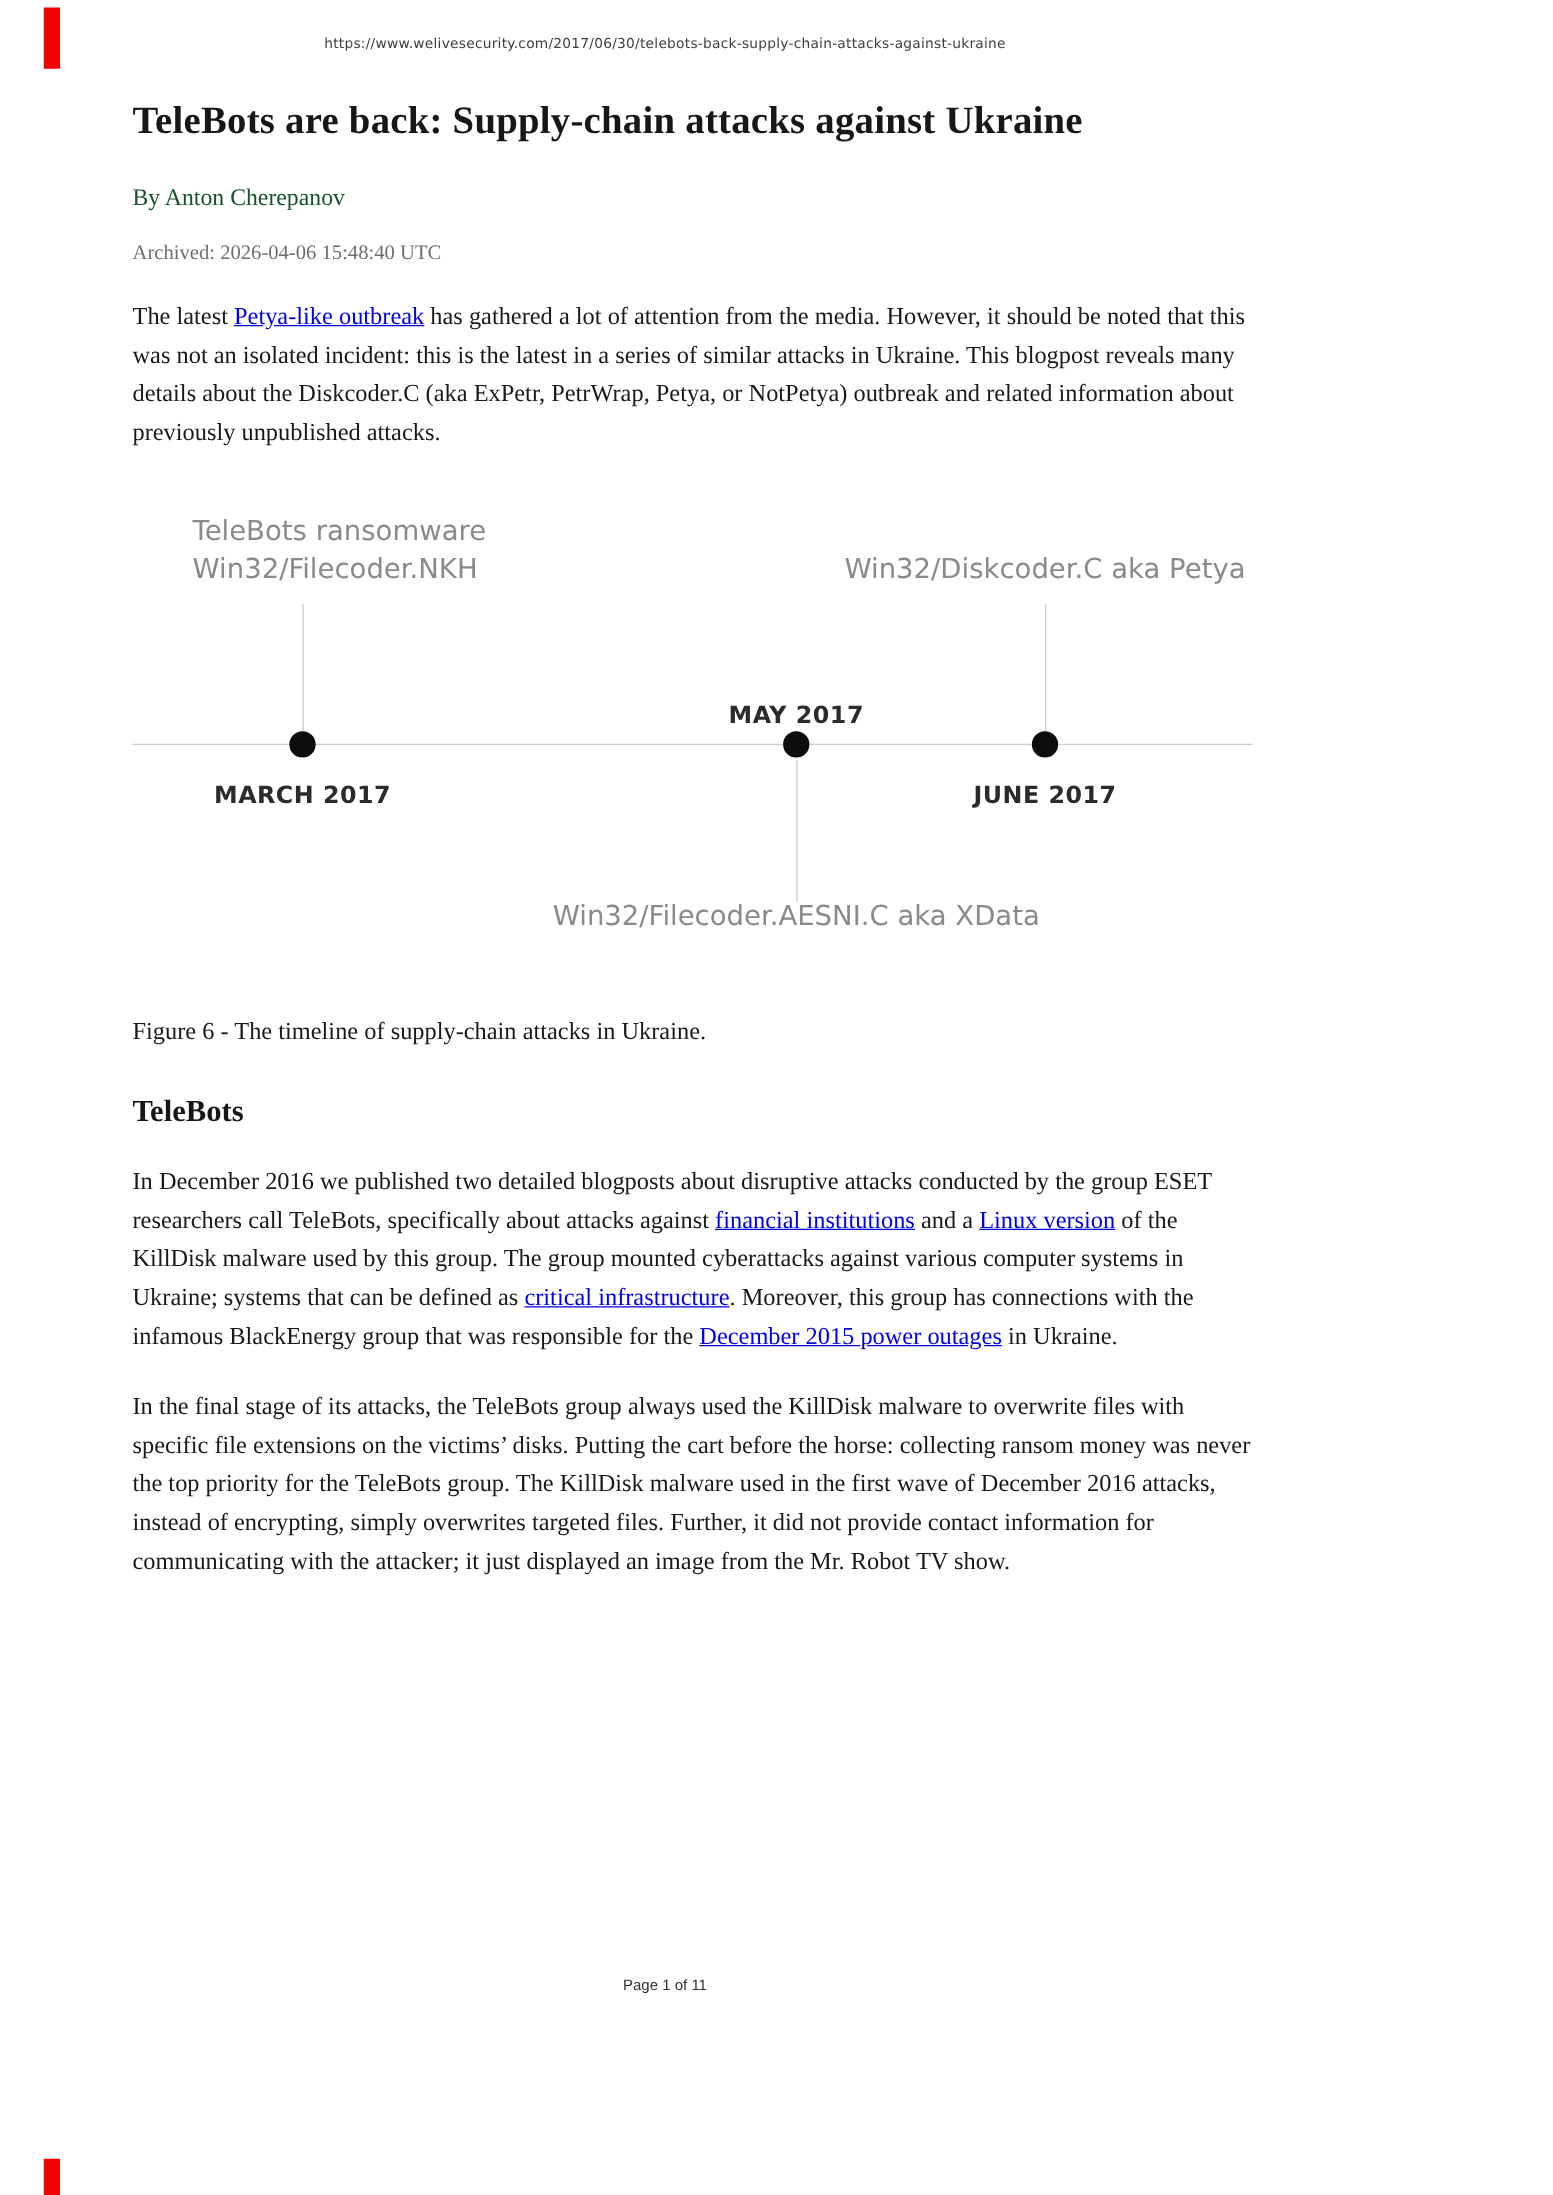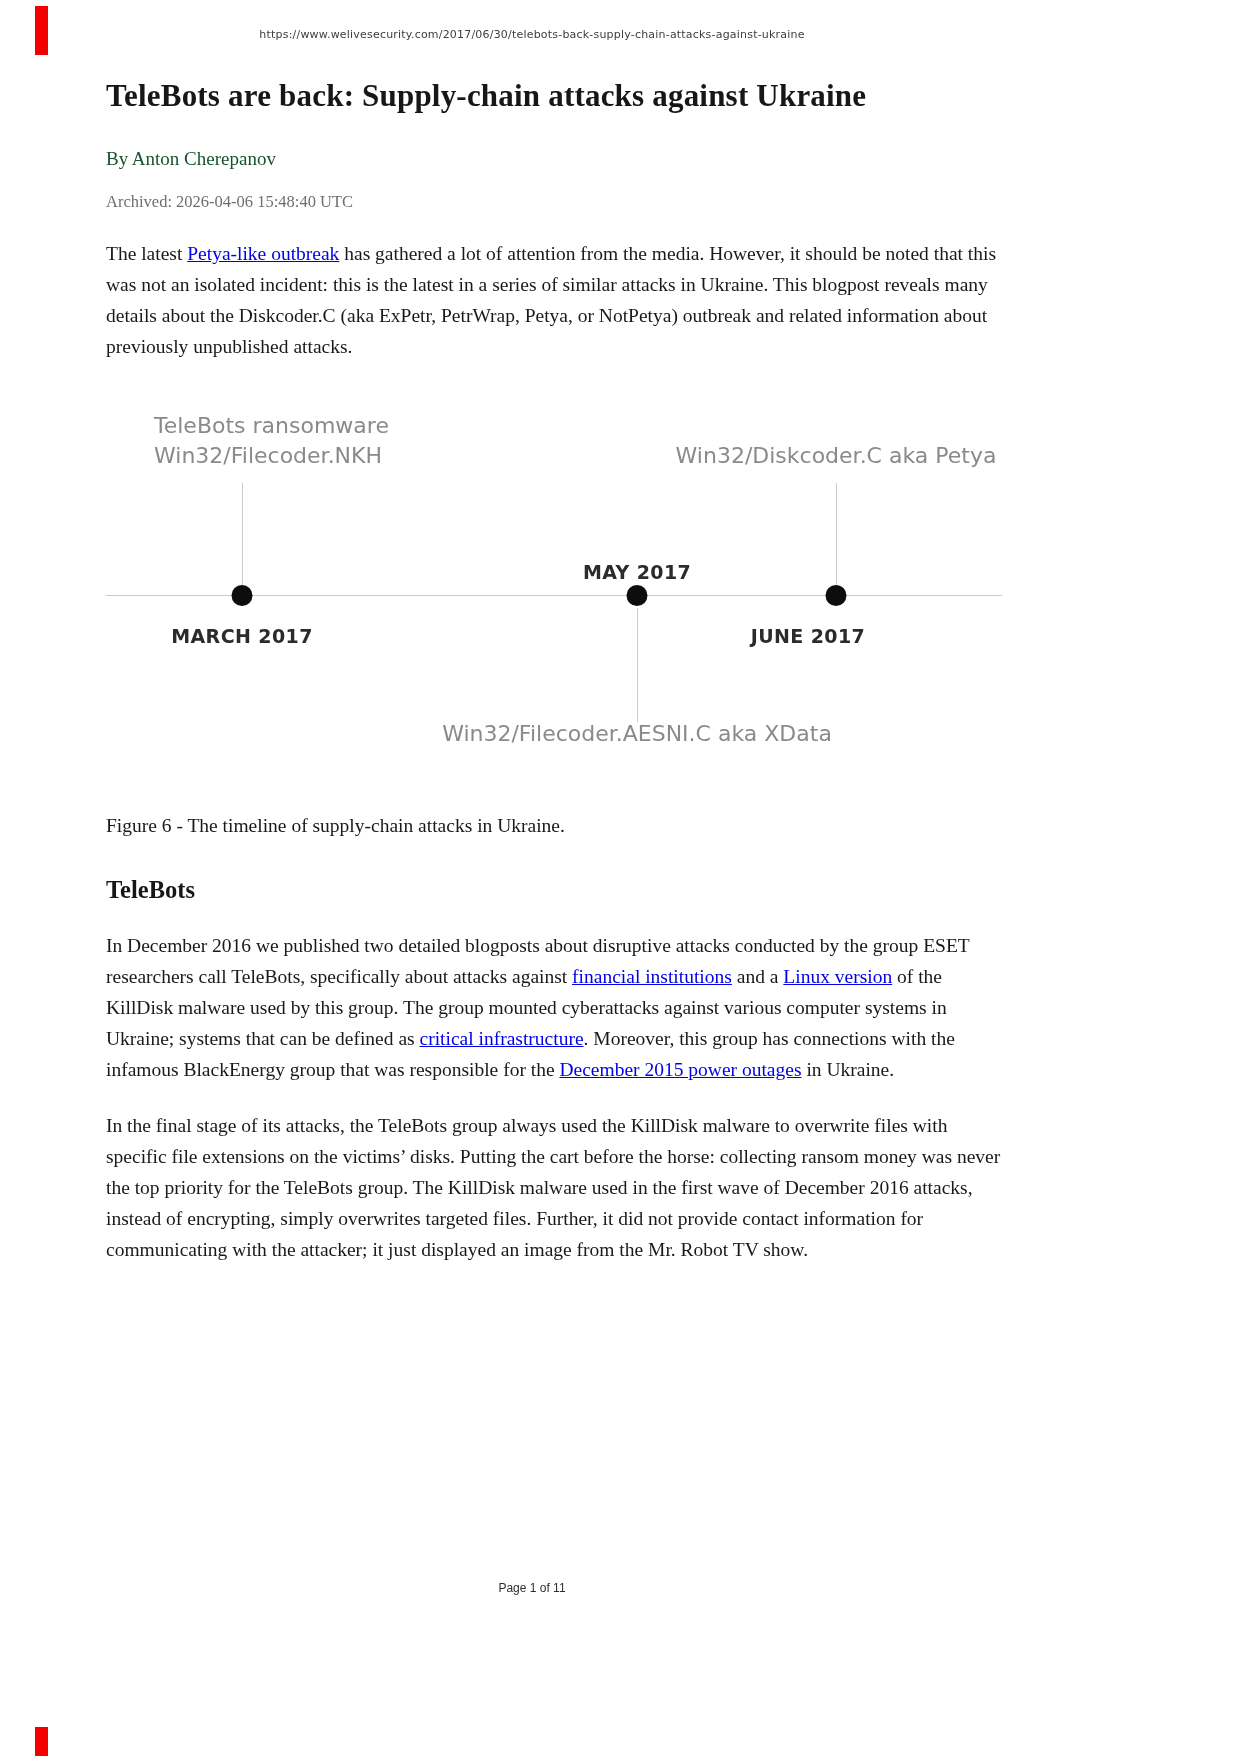--- a/index.html
+++ b/index.html
@@ -60,21 +60,21 @@
   }
   .lab1 { left: 36px; top: 8px; text-align: left; margin-left: 12px; }
   .lab2 { left: 531px; top: 316px; transform: translateX(-50%); text-align: left; }
   .lab3 { left: 730px; top: 38px; transform: translateX(-50%); text-align: left; }
   .tl-date {
     position: absolute; color: #2b2b2b; font-size: 19px; font-weight: 700;
     letter-spacing: 0.4px; white-space: nowrap; transform: translateX(-50%);
   }
   .date1 { left: 136px; top: 222px; }
   .date2 { left: 531px; top: 158px; }
-  .date3 { left: 702px; top: 222px; text-align: right; }
+  .date3 { left: 730px; top: 222px; text-align: right; }
 
   .caption { margin: 0; margin-top: 45px; font-size: 19.5px; line-height: 26px; color: #191919; }
   .section-heading {
     margin: 0; margin-top: 36px;
     font-size: 24.5px; line-height: 30px; font-weight: 700; color: #171717;
   }
 
   .page-footer {
     position: absolute; top: 1581px; left: 0; width: 100%;
     text-align: center;

